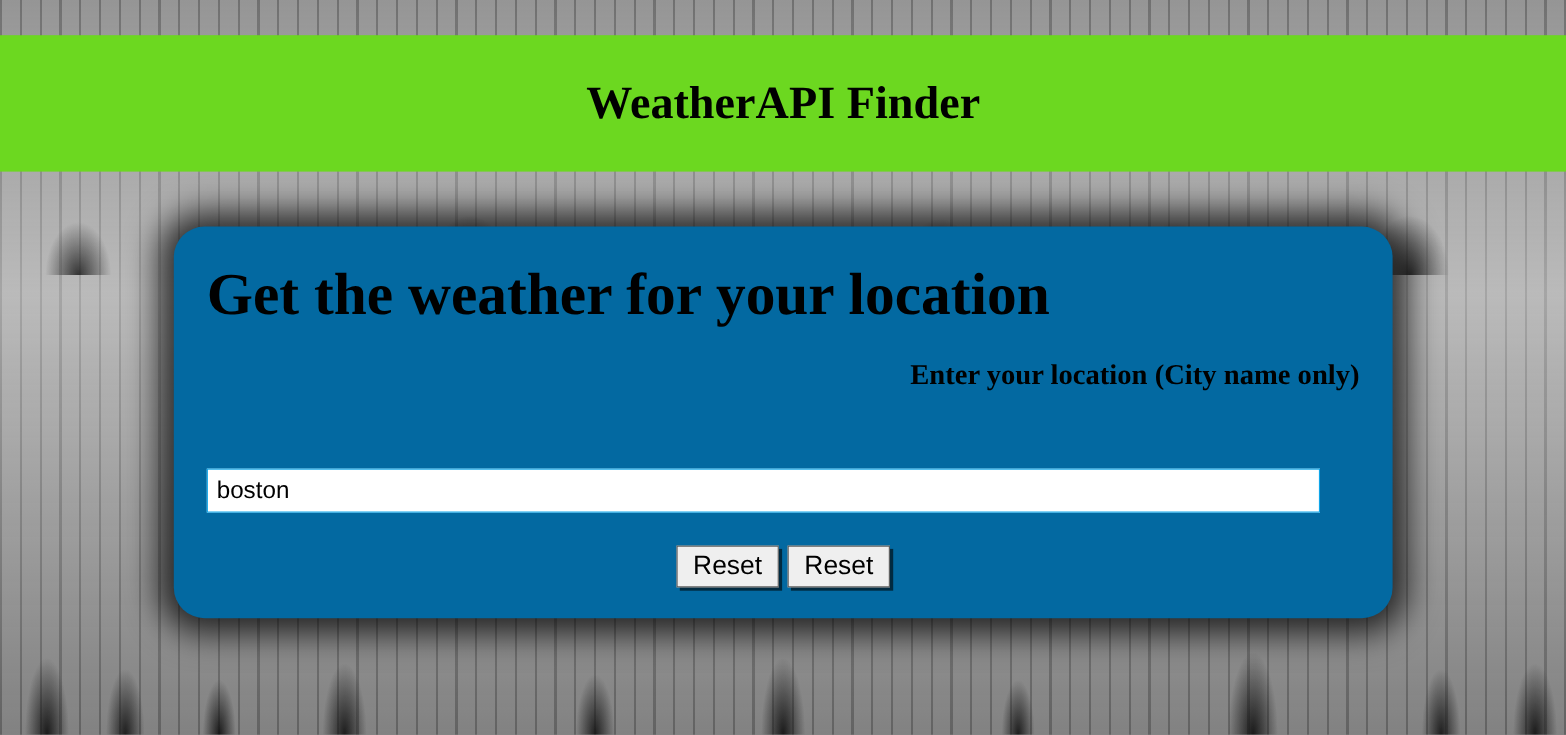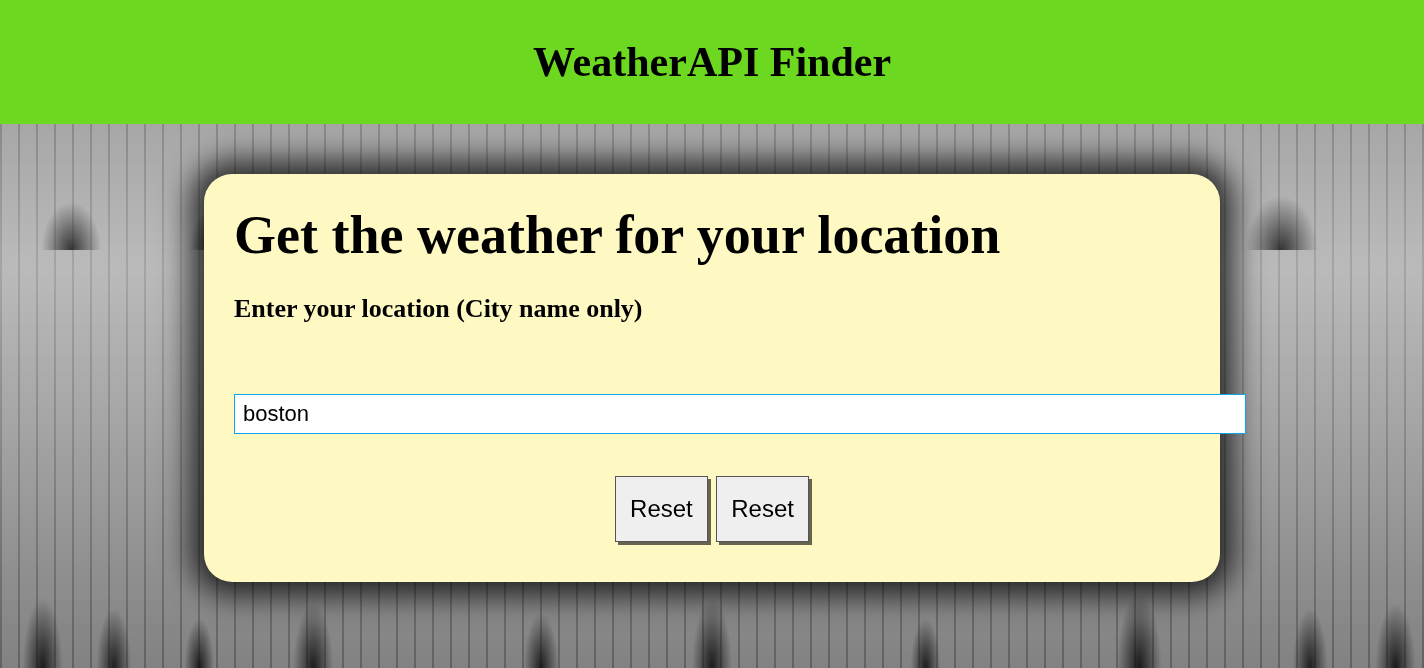--- a/index.html
+++ b/index.html
@@ -75,81 +75,83 @@
         radial-gradient(ellipse 40px 130px at 98% 100%, rgba(15,15,15,0.9) 0%, transparent 50%);
     }
     
     .header {
       position: relative;
       z-index: 2;
       width: 100%;
       background: #6cd820;
       padding: 38px 0;
       text-align: center;
+      margin-top: 32px;
     }
     
     .header h1 {
       font-family: "Times New Roman", Times, serif;
       font-weight: bold;
       font-size: 42px;
       color: #000;
     }
     
     .card {
       position: relative;
       z-index: 2;
-      width: 1016px;
+      width: 1108px;
       margin: 50px auto 0;
-      background: #fef9c3;
+      background: #0369a1;
       border-radius: 28px;
       padding: 30px 30px 28px 30px;
       box-shadow: 0 0 30px 14px rgba(0,0,0,0.75);
     }
     
     .card h1 {
       font-family: "Comic Sans MS", "Comic Sans", cursive;
       font-size: 54px;
       font-weight: bold;
       color: #000;
       margin-bottom: 28px;
       line-height: 1.15;
     }
     
     .card h3 {
       font-family: "Comic Sans MS", "Comic Sans", cursive;
       font-size: 26px;
       font-weight: bold;
       color: #000;
       margin-bottom: 70px;
+      text-align: right;
     }
     
     .location-input {
       width: 1012px;
       padding: 6px 8px;
       font-size: 22px;
       font-family: Arial, sans-serif;
       border: 1px solid #0ea5e9;
       background: #fff;
       display: block;
       margin-bottom: 30px;
     }
     
     .button-row {
       text-align: center;
     }
     
     .btn {
       font-size: 24px;
       font-family: Arial, sans-serif;
-      padding: 18px 14px;
+      padding: 4px 14px;
       background: #efefef;
       border: 1px solid #555;
       box-shadow: 3px 3px 0 0 rgba(0,0,0,0.6);
       cursor: pointer;
-      margin: 12px 2px;
+      margin: 0 2px;
     }
   </style>
 </head>
 <body>
 
 <div class="background"></div>
 
 <div class="header">
   <h1>WeatherAPI Finder</h1>
 </div>

